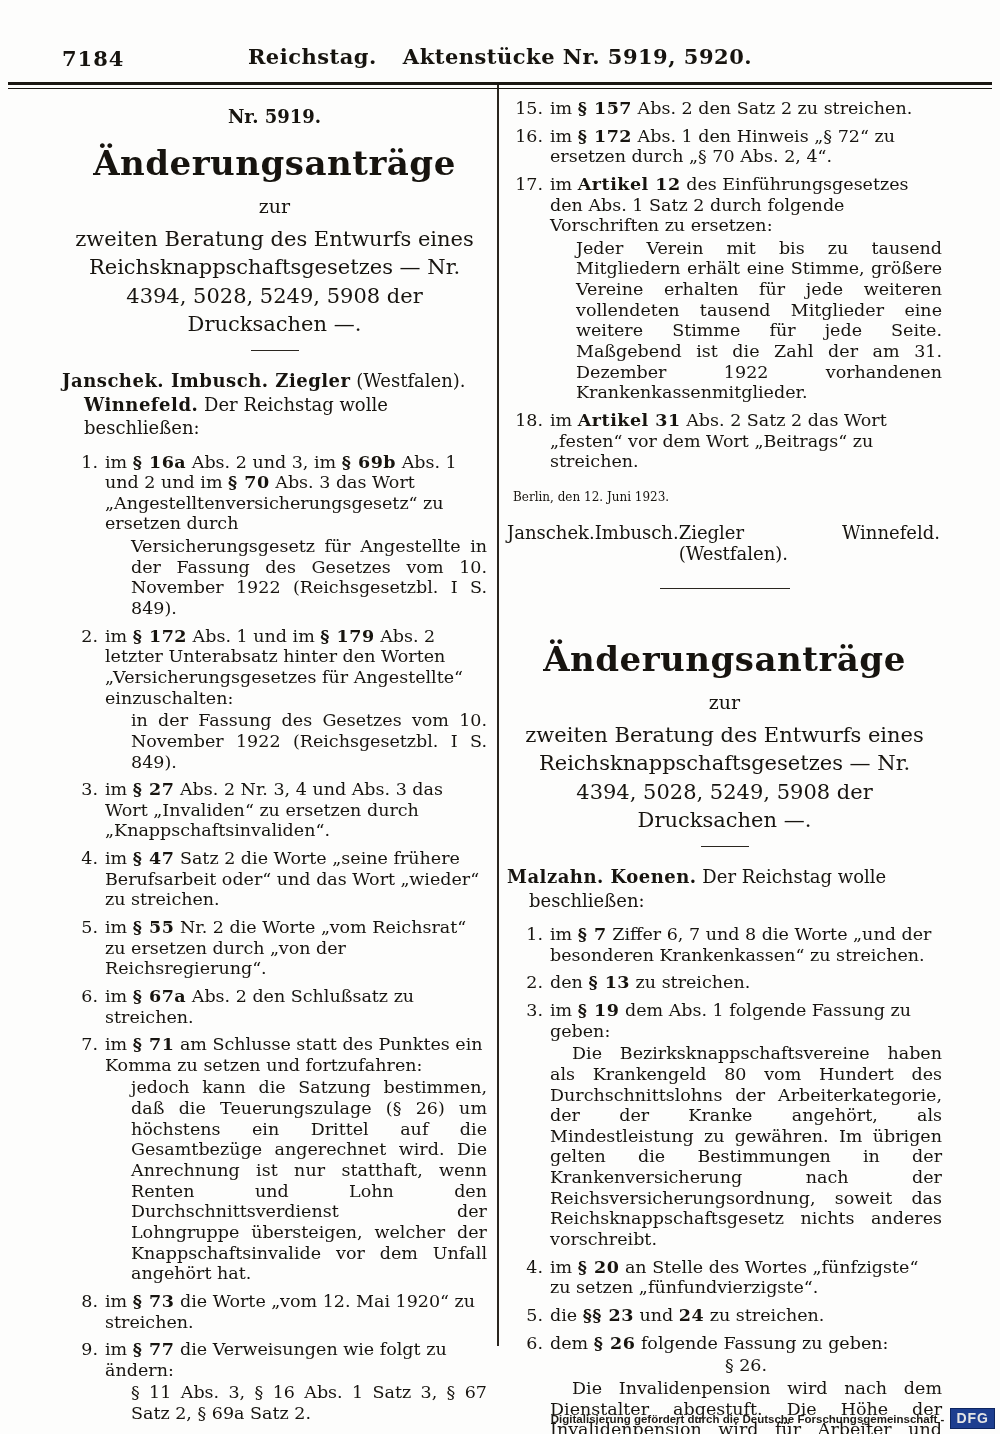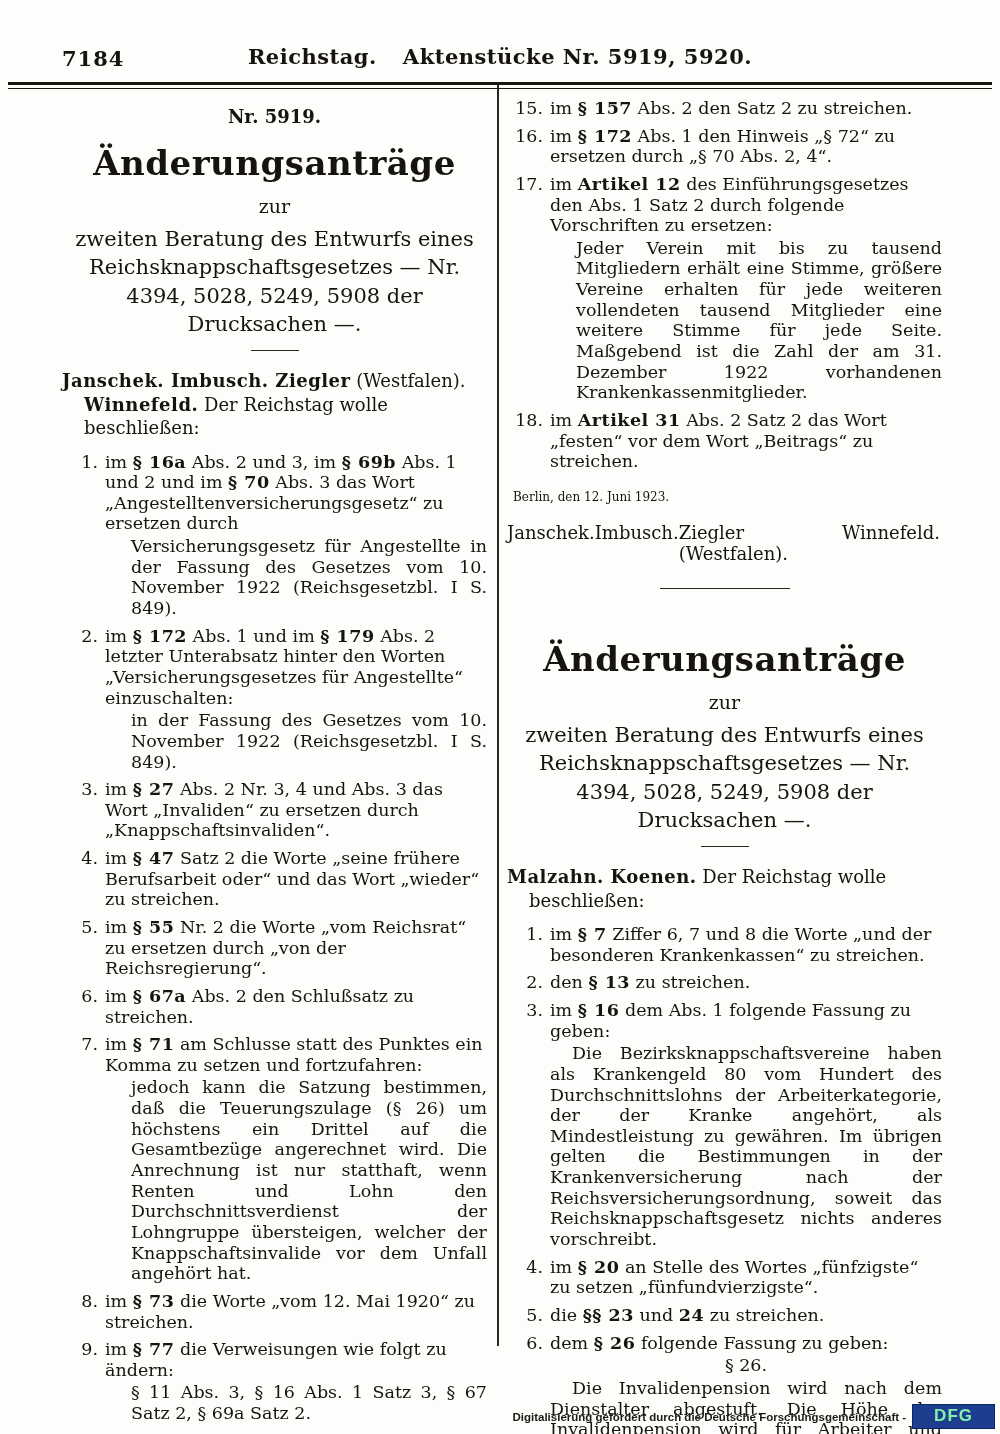--- a/index.html
+++ b/index.html
@@ -36,22 +36,22 @@
   .item  { display:flex; font-size:17.5px; line-height:1.18; margin-bottom:7px; }
   .num   { flex:none; width:36px; text-align:right; padding-right:7px; }
   .ibody { flex:1; min-width:0; }
   .sub   { margin-left:26px; margin-top:2px; text-align:justify; }
   .sub.ctr { margin-left:0; text-align:center; text-indent:0 !important; }
   #doc2-items .sub { margin-left:0; text-indent:22px; }
   .b { font-weight:bold; letter-spacing:0.5px; }
   
   .footer { position:absolute; right:5px; bottom:5px; display:flex; align-items:center; gap:6px;
             font-family:"Liberation Sans","DejaVu Sans",sans-serif; font-size:11.5px; font-weight:bold; color:#1d1a15; }
-  .dfg-logo { display:inline-block; background:#1d3e8f; color:#86efac; border:1px solid #0d2560;
-              font-size:17px; font-weight:bold; letter-spacing:1px; padding:1px 21px 2px; }
+  .dfg-logo { display:inline-block; background:#1d3e8f; color:#e5e5e5; border:1px solid #0d2560;
+              font-size:14px; font-weight:bold; letter-spacing:1px; padding:1px 5px 2px; }
 </style>
 </head>
 <body>
 
 <div class="page">
 
   <div class="pagehead">
     <div class="pgnum">7184</div>
     <div class="headtitle"><span>Reichstag.</span><span class="gap"></span><span>Aktenstücke Nr. 5919, 5920.</span></div>
     <div class="double-rule"></div>
@@ -181,21 +181,21 @@
           </div>
           <div class="item">
             <span class="num">2.</span>
             <div class="ibody">
               <div><span>den </span><span class="b">§ 13</span><span> zu streichen.</span></div>
             </div>
           </div>
           <div class="item">
             <span class="num">3.</span>
             <div class="ibody">
-              <div><span>im </span><span class="b">§ 16</span><span> dem Abs. 1 folgende Fassung zu geben:</span></div>
+              <div><span>im </span><span class="b">§ 19</span><span> dem Abs. 1 folgende Fassung zu geben:</span></div>
               <div class="sub">Die Bezirksknappschaftsvereine haben als Krankengeld 80 vom Hundert des Durchschnittslohns der Arbeiterkategorie, der der Kranke angehört, als Mindestleistung zu gewähren. Im übrigen gelten die Bestimmungen in der Krankenversicherung nach der Reichsversicherungsordnung, soweit das Reichs­knappschaftsgesetz nichts anderes vorschreibt.</div>
             </div>
           </div>
           <div class="item">
             <span class="num">4.</span>
             <div class="ibody">
               <div><span>im </span><span class="b">§ 20</span><span> an Stelle des Wortes „fünfzigste“ zu setzen „fünfundvierzigste“.</span></div>
             </div>
           </div>
           <div class="item">

